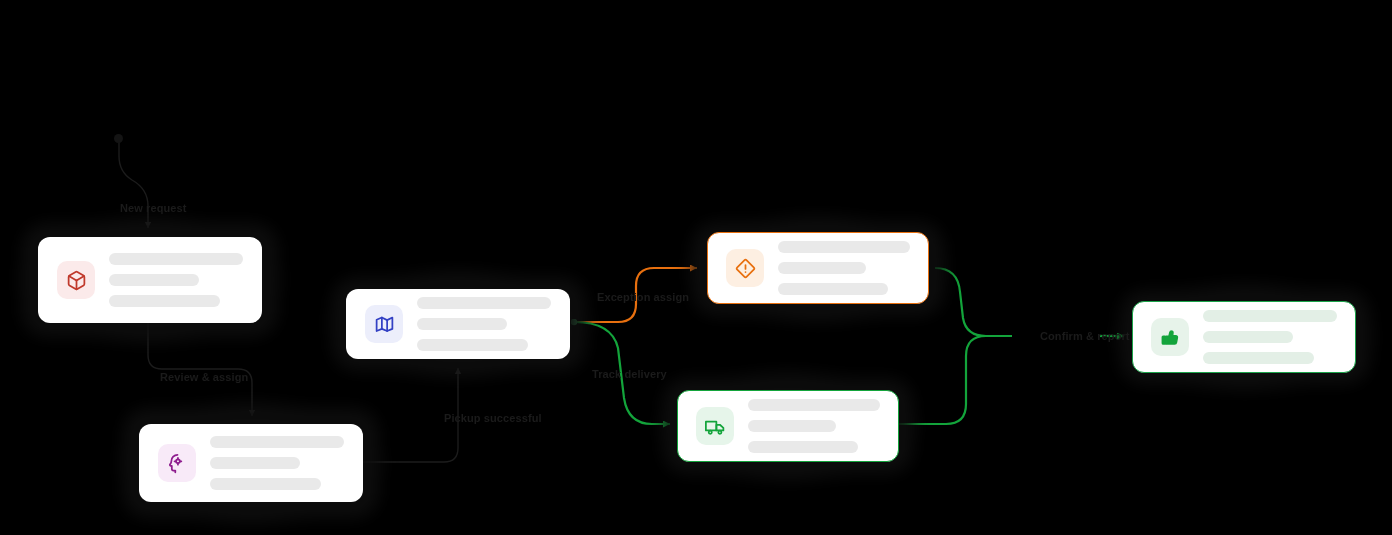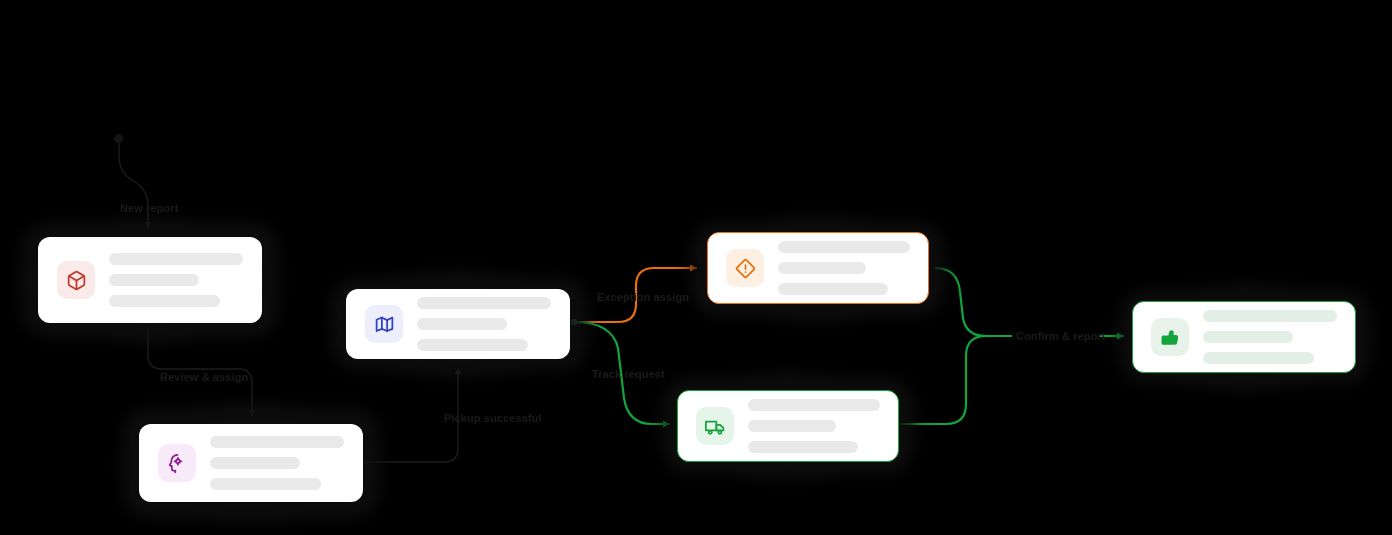--- a/index.html
+++ b/index.html
@@ -153,26 +153,26 @@
 
     <path d="M935,268 Q958,268 960,292 L963,318 Q966,336 986,336 L1012,336" fill="none" stroke="#13a43b" stroke-width="2.2"></path>
 
     <path d="M899,424 L946,424 Q966,424 966,404 L966,356 Q966,336 986,336 L1012,336" fill="none" stroke="#13a43b" stroke-width="2.2"></path>
 
     <path d="M1100,336 L1124,336" fill="none" stroke="#13a43b" stroke-width="2.2" marker-end="url(#ar-green)"></path>
   </svg>
 
   <div class="start-dot" style="left:114px; top:134px;"></div>
 
-  <div class="edge-label" style="left:120px; top:202px;">New report</div>
+  <div class="edge-label" style="left:120px; top:202px;">New request</div>
   <div class="edge-label" style="left:160px; top:371px;">Review &amp; assign</div>
   <div class="edge-label" style="left:414px; top:412px;margin-left:30px;">Pickup successful</div>
   <div class="edge-label" style="left:597px; top:291px;">Exception assign</div>
-  <div class="edge-label" style="left:592px; top:368px;">Track request</div>
-  <div class="edge-label" style="left:1016px; top:330px;text-align:right;">Confirm &amp; report</div>
+  <div class="edge-label" style="left:592px; top:368px;">Track delivery</div>
+  <div class="edge-label" style="left:1040px; top:330px;text-align:right;">Confirm &amp; report</div>
 
   <div class="node" style="left:10px; top:211px; width:280px; height:138px;">
     <div class="glow"></div>
     <div class="card" style="left:28px; top:26px; width:224px; height:86px;">
       <div class="icon-box" style="background:#fbeaea;">
         <svg width="21" height="21" viewBox="0 0 24 24" fill="none" stroke="#c0392b" stroke-width="2" stroke-linecap="round" stroke-linejoin="round">
           <path d="M21 16V8a2 2 0 0 0-1-1.73l-7-4a2 2 0 0 0-2 0l-7 4A2 2 0 0 0 3 8v8a2 2 0 0 0 1 1.73l7 4a2 2 0 0 0 2 0l7-4A2 2 0 0 0 21 16z"></path>
           <path d="M3.27 6.96 12 12.01l8.73-5.05"></path>
           <path d="M12 22.08V12"></path>
         </svg>

